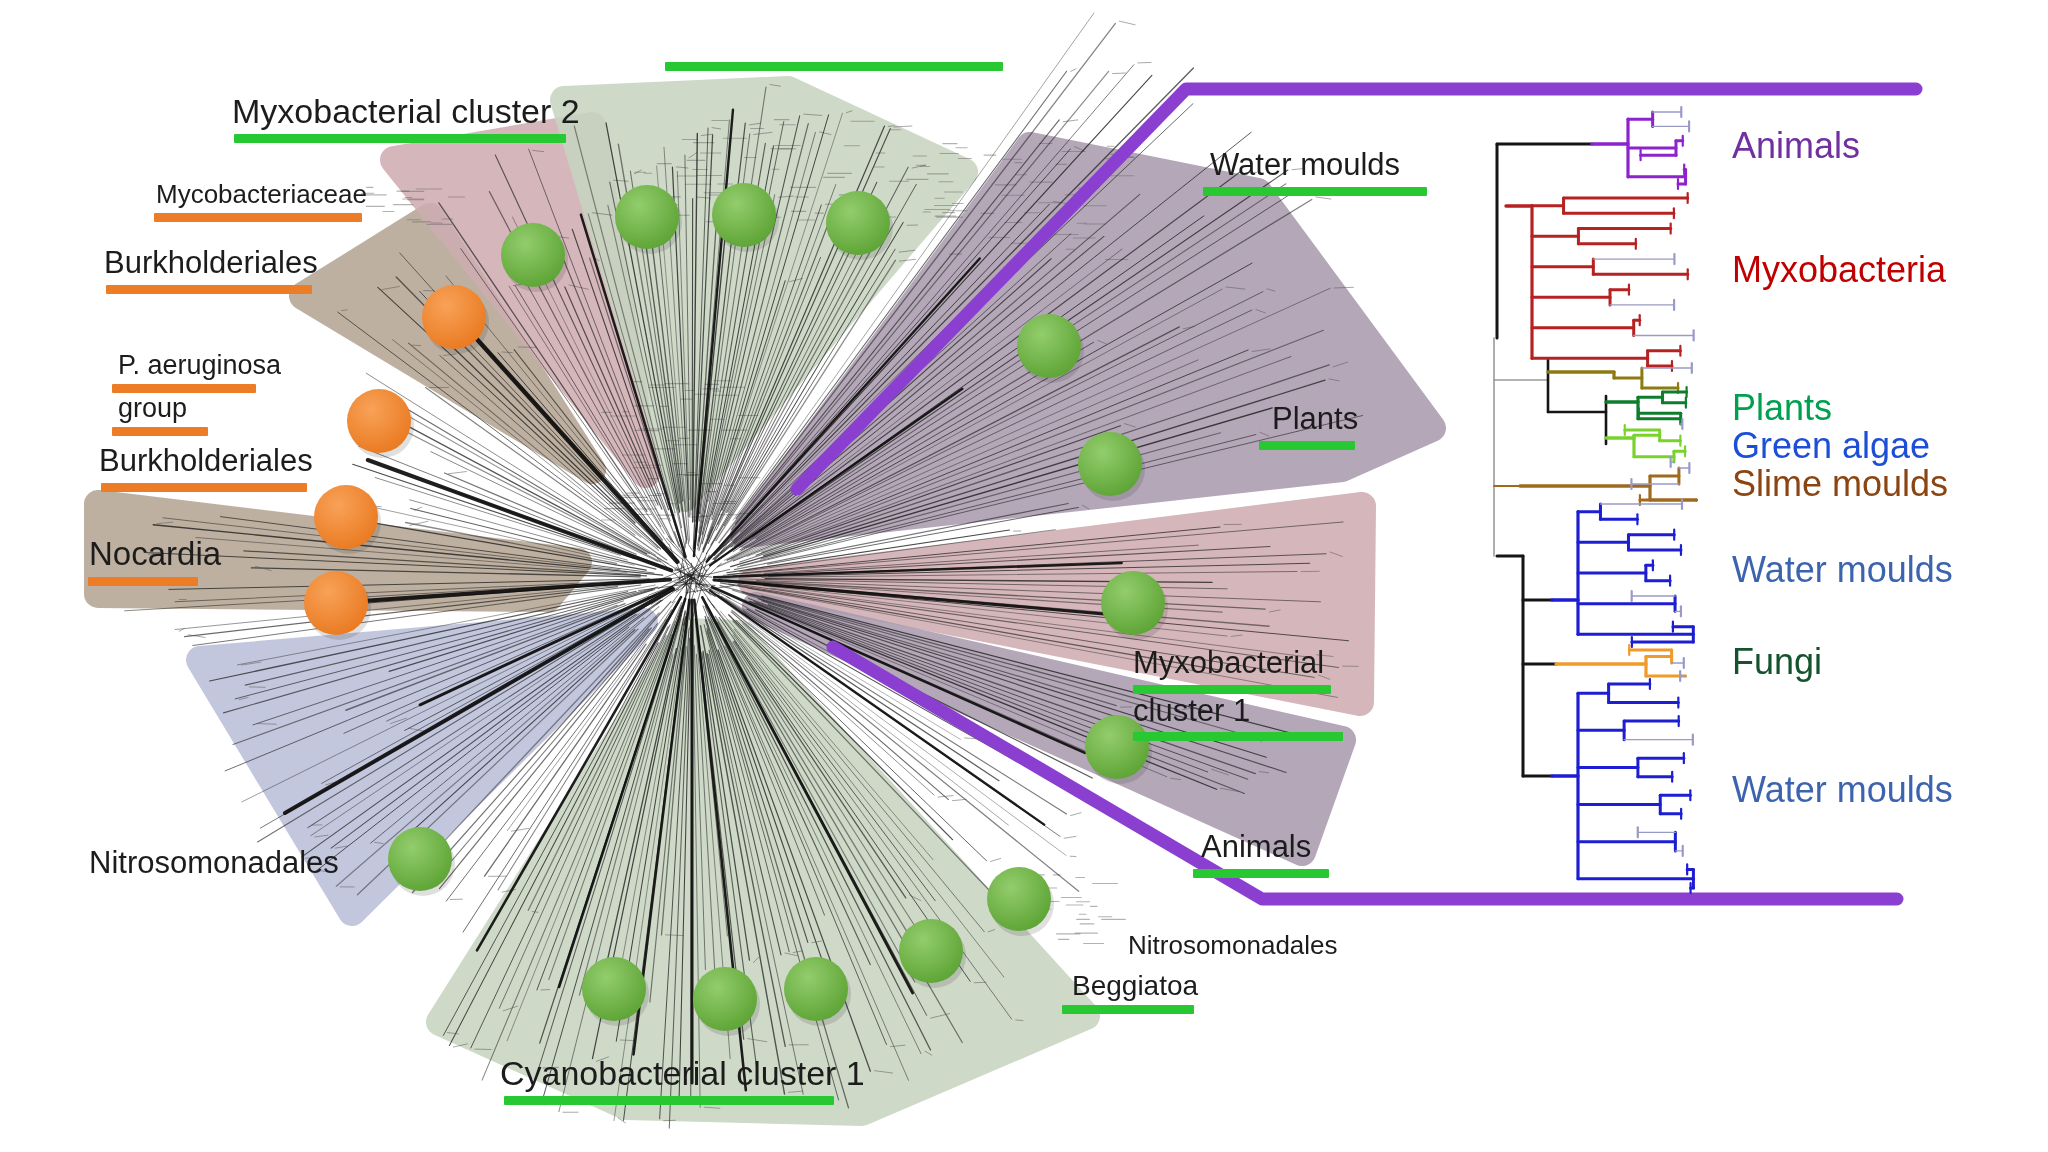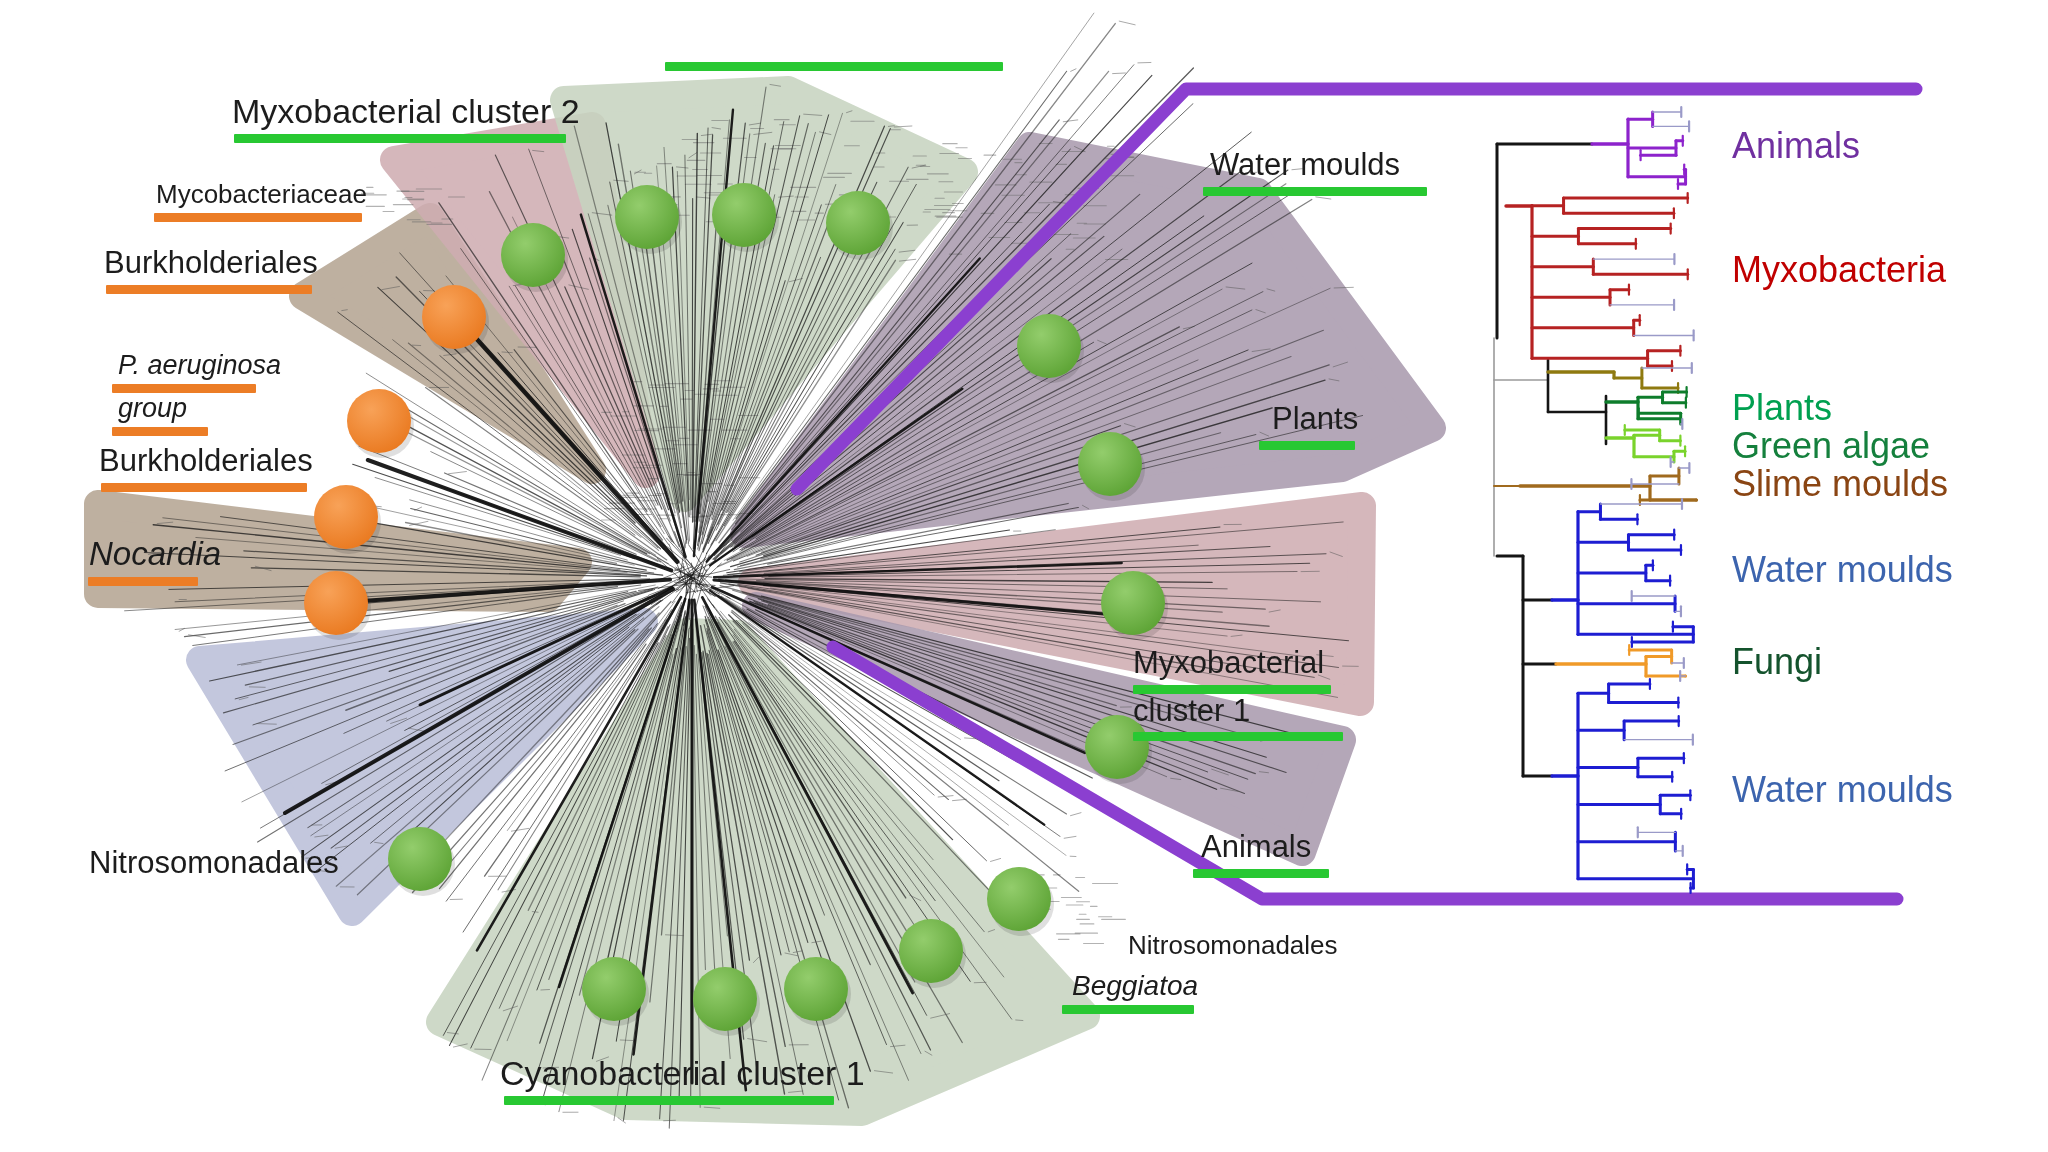--- a/index.html
+++ b/index.html
@@ -2,21 +2,21 @@
 <html><head>
 <meta charset="utf-8">
 <style>
   html,body{margin:0;padding:0;background:#ffffff;}
   .stage{
     position:relative;width:2048px;height:1152px;background:#ffffff;
     overflow:hidden;font-family:"Liberation Sans", sans-serif;
   }
   #fig{position:absolute;left:0;top:0;}
   .lbl{position:absolute;color:#1c1c1c;white-space:nowrap;line-height:1.12;z-index:5;}
-  .lbl.it{font-style:italic;}
+  .lbl.it{}
   .lbl .bar{height:9px;margin-top:4px;border-radius:1px;}
   .clabel{position:absolute;white-space:nowrap;font-size:36px;line-height:1;z-index:5;}
 </style>
 </head>
 <body>
 
 <div class="stage">
   <svg id="fig" width="2048" height="1152" viewBox="0 0 2048 1152">
       <defs>
         <radialGradient id="ggrad" cx="38%" cy="32%" r="80%">
@@ -1105,19 +1105,19 @@
       </div>
       <div class="lbl it" style="left: 1072px; top: 970px; font-size: 28px;">
         <div>Beggiatoa</div>
         <div class="bar" style="width: 132px; margin-left: -10px; background: rgb(40, 200, 50);"></div>
       </div>
     </div>
   <div id="clado-labels">
       <div class="clabel" style="left: 1732px; top: 128px; color: rgb(112, 48, 160);">Animals</div>
       <div class="clabel" style="left: 1732px; top: 252px; color: rgb(192, 0, 0);">Myxobacteria</div>
       <div class="clabel" style="left: 1732px; top: 390px; color: rgb(0, 160, 80);">Plants</div>
-      <div class="clabel" style="left: 1732px; top: 428px; color: #15803d;">Green algae</div>
+      <div class="clabel" style="left: 1732px; top: 428px; color: #1d4ed8;">Green algae</div>
       <div class="clabel" style="left: 1732px; top: 466px; color: rgb(138, 69, 19);">Slime moulds</div>
       <div class="clabel" style="left: 1732px; top: 552px; color: rgb(60, 100, 174);">Water moulds</div>
       <div class="clabel" style="left: 1732px; top: 644px; color: #14532d;">Fungi</div>
       <div class="clabel" style="left: 1732px; top: 772px; color: rgb(60, 100, 174);">Water moulds</div>
     </div>
 </div>
 
 </body></html>

